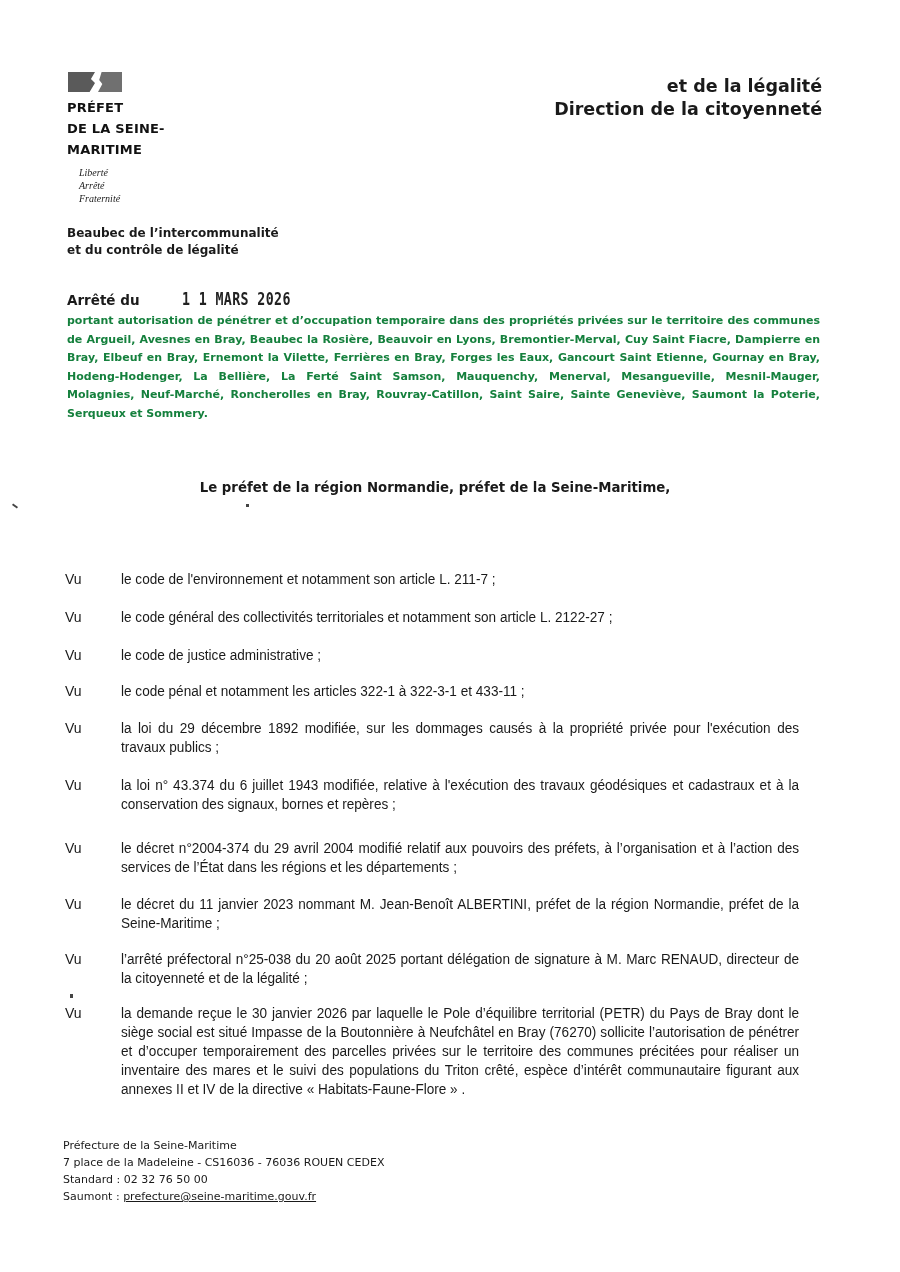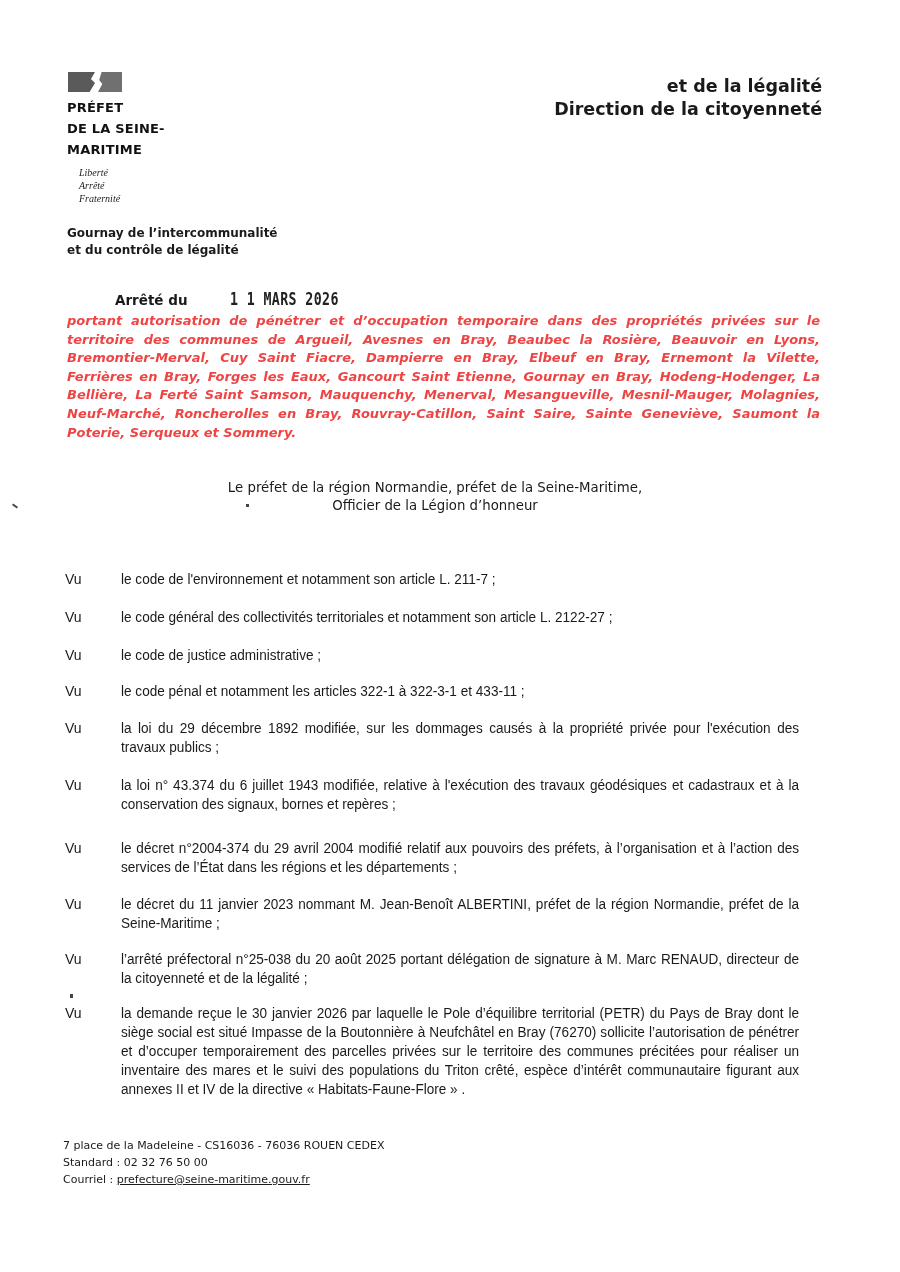--- a/index.html
+++ b/index.html
@@ -68,53 +68,51 @@
     
     .arrete-line {
       left: 67px; top: 289px;
       display: flex; align-items: baseline;
     }
     .arrete-label {
       font-family: "DejaVu Sans", sans-serif;
       font-weight: bold;
       font-size: 13.5px;
       color: #1a1a1a;
-      margin-left: 48px;
     }
     .arrete-stamp {
       margin-left: 42px;
       font-family: "DejaVu Sans Mono", monospace;
       font-weight: bold;
       font-size: 17px;
       letter-spacing: 0.5px;
       color: #222;
       transform: scaleX(0.78);
       transform-origin: left center;
     }
     .arrete-object {
       left: 67px; top: 312px; width: 753px;
       font-family: "DejaVu Sans", sans-serif;
       font-weight: bold;
-      font-size: 13px;
+      font-size: 11px;
       line-height: 18.6px;
       text-align: justify;
-      color: #ef4444;
-      font-style: italic;
+      color: #15803d;
     }
 
     
     .prefet-block {
       left: 0; top: 479px; width: 870px;
       text-align: center;
       font-family: "DejaVu Sans", sans-serif;
       font-size: 13.3px;
       line-height: 18px;
       color: #1a1a1a;
     }
-    .prefet-block .bold { font-weight: normal; }
+    .prefet-block .bold { font-weight: bold; }
 
     
     .vu-list { left: 65px; top: 570px; width: 755px; }
     .vu-item {
       position: absolute; left: 0; width: 755px;
       display: flex;
     }
     .vu-label {
       width: 56px; flex: 0 0 56px;
       font-family: "Liberation Sans", sans-serif;
@@ -160,38 +158,37 @@
   <div>MARITIME</div>
 </div>
 
 <div class="abs devise">
   <div>Liberté</div>
   <div>Arrêté</div>
   <div>Fraternité</div>
 </div>
 
 <div class="abs bureau">
-  <div>Gournay de l’intercommunalité</div>
+  <div>Beaubec de l’intercommunalité</div>
   <div>et du contrôle de légalité</div>
 </div>
 
 <div class="abs direction">
   <div>et de la légalité</div>
   <div>Direction de la citoyenneté</div>
 </div>
 
 <div class="abs arrete-line">
   <span class="arrete-label">Arrêté du</span>
   <span class="arrete-stamp">1 1 MARS 2026</span>
 </div>
 <div class="abs arrete-object">portant autorisation de pénétrer et d’occupation temporaire dans des propriétés privées sur le territoire des communes de Argueil, Avesnes en Bray, Beaubec la Rosière, Beauvoir en Lyons, Bremontier-Merval, Cuy Saint Fiacre, Dampierre en Bray, Elbeuf en Bray, Ernemont la Vilette, Ferrières en Bray, Forges les Eaux, Gancourt Saint Etienne, Gournay en Bray, Hodeng-Hodenger, La Bellière, La Ferté Saint Samson, Mauquenchy, Menerval, Mesangueville, Mesnil-Mauger, Molagnies, Neuf-Marché, Roncherolles en Bray, Rouvray-Catillon, Saint Saire, Sainte Geneviève, Saumont la Poterie, Serqueux et Sommery.</div>
 
 <div class="abs prefet-block">
   <div class="bold">Le préfet de la région Normandie, préfet de la Seine-Maritime,</div>
-  <div>Officier de la Légion d’honneur</div>
 </div>
 
 <div class="abs vu-list">
   <div class="vu-item" style="top:0px;">
     <span class="vu-label">Vu</span>
     <span class="vu-text">le code de l'environnement et notamment son article L. 211-7 ;</span>
   </div>
   <div class="vu-item" style="top:38px;">
     <span class="vu-label">Vu</span>
     <span class="vu-text">le code général des collectivités territoriales et notamment son article L. 2122-27 ;</span>
@@ -224,20 +221,21 @@
     <span class="vu-label">Vu</span>
     <span class="vu-text">l’arrêté préfectoral n°25-038 du 20 août 2025 portant délégation de signature à M. Marc RENAUD, directeur de la citoyenneté et de la légalité ;</span>
   </div>
   <div class="vu-item" style="top:434px;">
     <span class="vu-label">Vu</span>
     <span class="vu-text">la demande reçue le 30 janvier 2026 par laquelle le Pole d’équilibre territorial (PETR) du Pays de Bray dont le siège social est situé Impasse de la Boutonnière à Neufchâtel en Bray (76270) sollicite l’autorisation de pénétrer et d’occuper temporairement des parcelles privées sur le territoire des communes précitées pour réaliser un inventaire des mares et le suivi des populations du Triton crêté, espèce d’intérêt communautaire figurant aux annexes II et IV de la directive « Habitats-Faune-Flore » .</span>
   </div>
 </div>
 
 <div class="abs footer">
+  <div>Préfecture de la Seine-Maritime</div>
   <div>7 place de la Madeleine  - CS16036 - 76036 ROUEN CEDEX</div>
   <div><span>Standard : </span><span>02 32 76 50 00</span></div>
-  <div><span>Courriel : </span><span class="link">prefecture@seine-maritime.gouv.fr</span></div>
+  <div><span>Saumont : </span><span class="link">prefecture@seine-maritime.gouv.fr</span></div>
 </div>
 
 <div class="abs speck" style="left:12px; top:505px; width:6px; height:2px; transform:rotate(35deg);"></div>
 <div class="abs speck" style="left:246px; top:504px; width:3px; height:3px;"></div>
 <div class="abs speck" style="left:70px; top:994px; width:3px; height:4px;"></div>
 
 </body></html>

